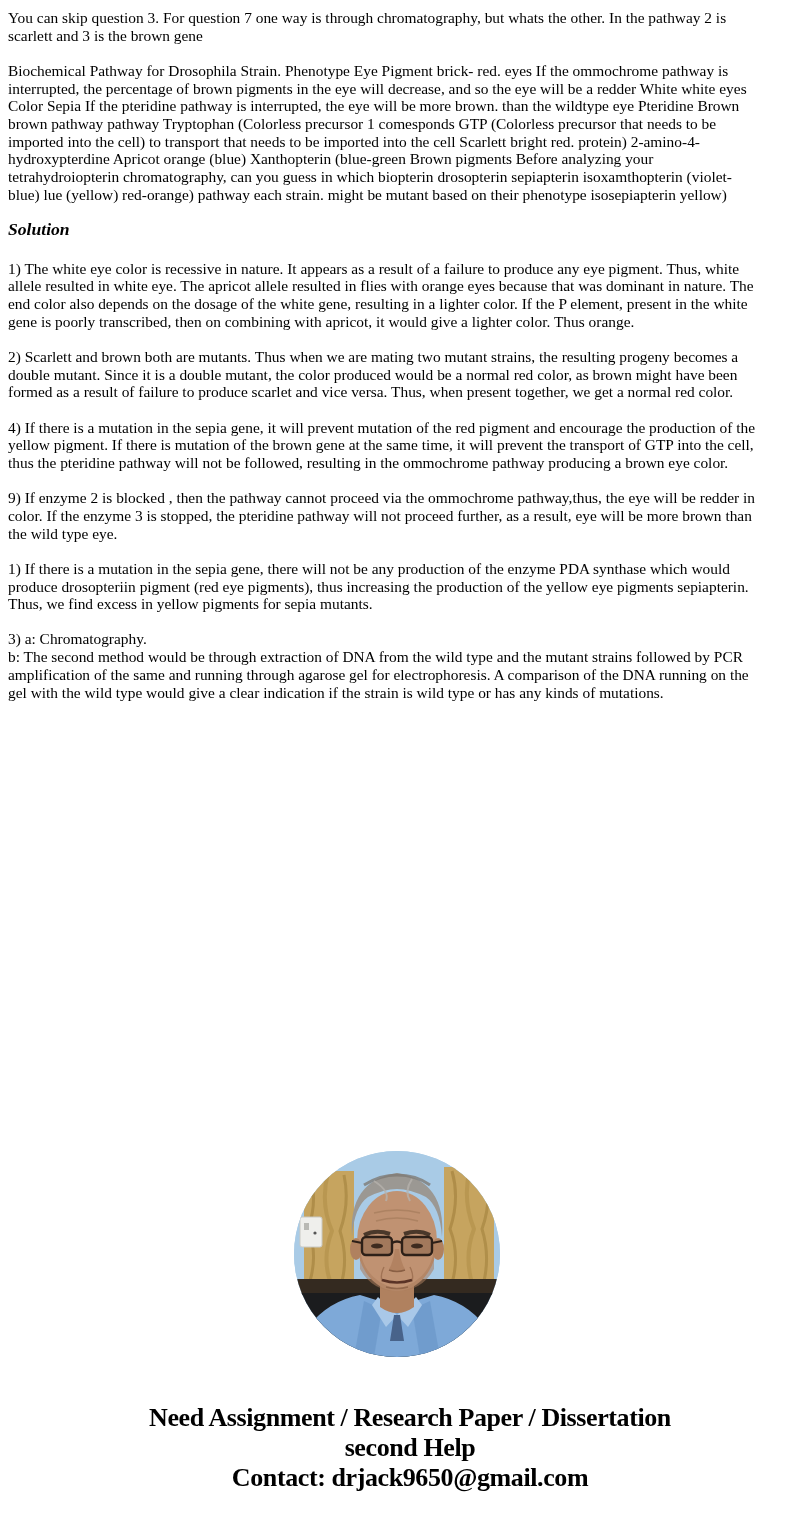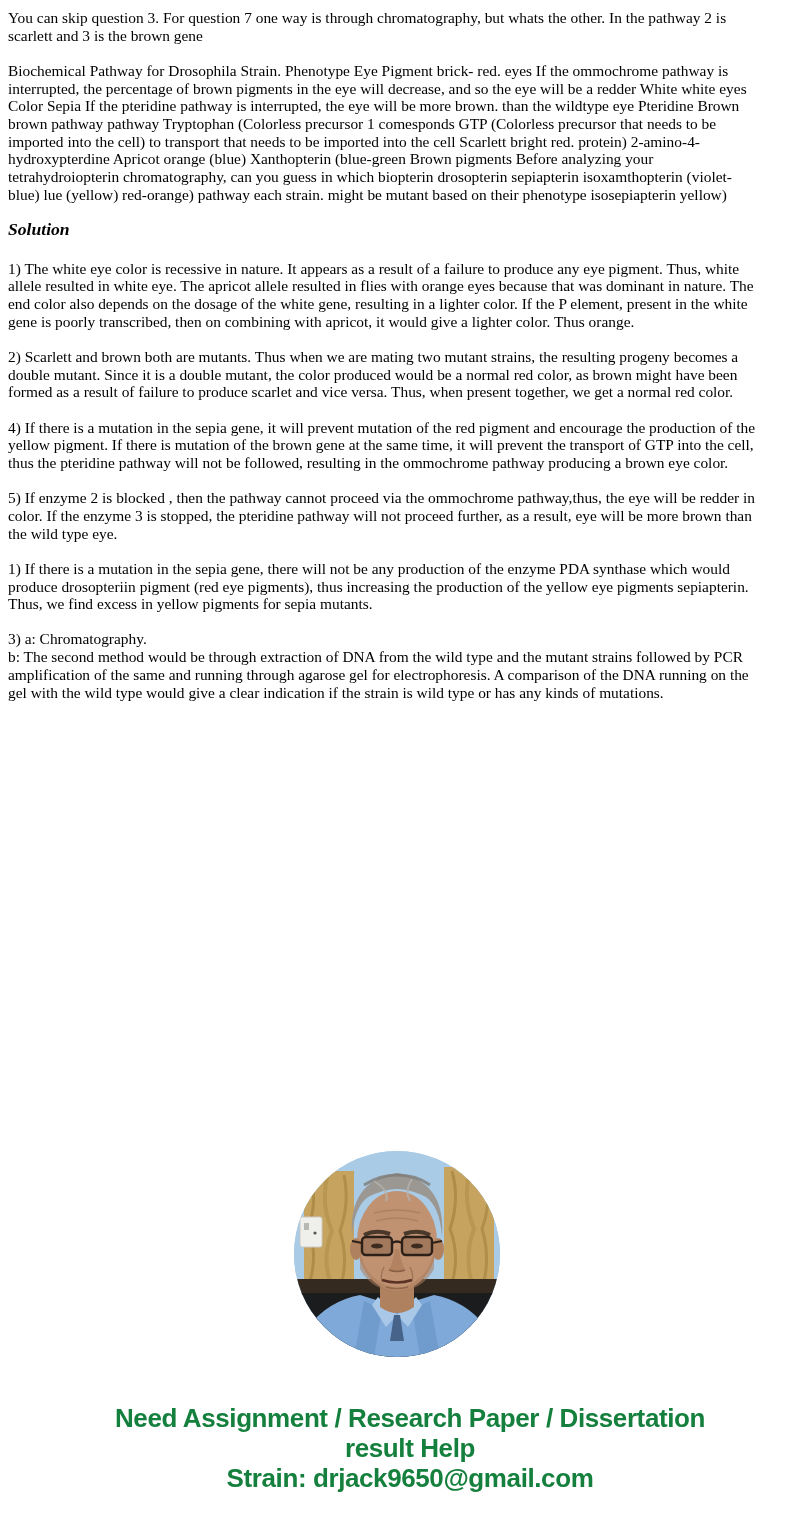--- a/index.html
+++ b/index.html
@@ -43,26 +43,26 @@
     overflow: hidden;
     background: #a9cbe6;
   }
   .avatar-wrap svg { display: block; width: 206px; height: 206px; }
   .footer {
     position: absolute;
     top: 1403px;
     left: 0;
     width: 794px;
     text-align: center;
-    font-family: Liberation Sans, sans-serif;
+    font-family: Liberation Serif, serif;
     font-weight: bold;
     font-size: 26px;
     line-height: 30px;
     letter-spacing: -0.4px;
-    color: #15803d;
+    color: #000000;
     padding-left: 26px;
   }
   .footer .fline { display: block; }
   .footer .contact { margin-top: 0px; }
 </style>
 </head>
 <body>
 
 <div class="page">
 
@@ -75,21 +75,21 @@
     <p class="answer">
       <span class="line">1) The white eye color is recessive in nature. It appears as a result of a failure to produce any eye pigment. Thus, white allele resulted in white eye. The apricot allele resulted in flies with orange eyes because that was dominant in nature. The end color also depends on the dosage of the white gene, resulting in a lighter color. If the P element, present in the white gene is poorly transcribed, then on combining with apricot, it would give a lighter color. Thus orange.</span>
     </p>
     <p class="answer">
       <span class="line">2) Scarlett and brown both are mutants. Thus when we are mating two mutant strains, the resulting progeny becomes a double mutant. Since it is a double mutant, the color produced would be a normal red color, as brown might have been formed as a result of failure to produce scarlet and vice versa. Thus, when present together, we get a normal red color.</span>
     </p>
     <p class="answer">
       <span class="line">4) If there is a mutation in the sepia gene, it will prevent mutation of the red pigment and encourage the production of the yellow pigment. If there is mutation of the brown gene at the same time, it will prevent the transport of GTP into the cell, thus the pteridine pathway will not be followed, resulting in the ommochrome pathway producing a brown eye color.</span>
     </p>
     <p class="answer">
-      <span class="line">5) If enzyme 2 is blocked , then the pathway cannot proceed via the ommochrome pathway,thus, the eye will be redder in color. If the enzyme 3 is stopped, the pteridine pathway will not proceed further, as a result, eye will be more brown than the wild type eye.</span>
+      <span class="line">9) If enzyme 2 is blocked , then the pathway cannot proceed via the ommochrome pathway,thus, the eye will be redder in color. If the enzyme 3 is stopped, the pteridine pathway will not proceed further, as a result, eye will be more brown than the wild type eye.</span>
     </p>
     <p class="answer">
       <span class="line">1) If there is a mutation in the sepia gene, there will not be any production of the enzyme PDA synthase which would produce drosopteriin pigment (red eye pigments), thus increasing the production of the yellow eye pigments sepiapterin. Thus, we find excess in yellow pigments for sepia mutants.</span>
     </p>
     <p class="answer">
       <span class="line">3) a: Chromatography.</span>
       <span class="line">b: The second method would be through extraction of DNA from the wild type and the mutant strains followed by PCR amplification of the same and running through agarose gel for electrophoresis. A comparison of the DNA running on the gel with the wild type would give a clear indication if the strain is wild type or has any kinds of mutations.</span>
     </p>
   </div>
 
@@ -159,17 +159,17 @@
       <path d="M90,116 Q86,124 88,130" stroke="#996c4e" stroke-width="1.4" fill="none" opacity="0.8"></path>
       <path d="M116,116 Q120,124 118,130" stroke="#996c4e" stroke-width="1.4" fill="none" opacity="0.8"></path>
 
       <path d="M88,129 Q103,134 118,129" stroke="#5a3326" stroke-width="2.6" fill="none"></path>
       <path d="M92,136 Q103,139 114,136" stroke="#8a5f44" stroke-width="1.4" fill="none" opacity="0.8"></path>
     </svg>
   </div>
 
   <div class="footer">
     <span class="fline">Need Assignment / Research Paper / Dissertation</span>
-    <span class="fline">result Help</span>
-    <span class="fline contact">Strain: drjack9650@gmail.com</span>
+    <span class="fline">second Help</span>
+    <span class="fline contact">Contact: drjack9650@gmail.com</span>
   </div>
 
 </div>
 
 </body></html>

